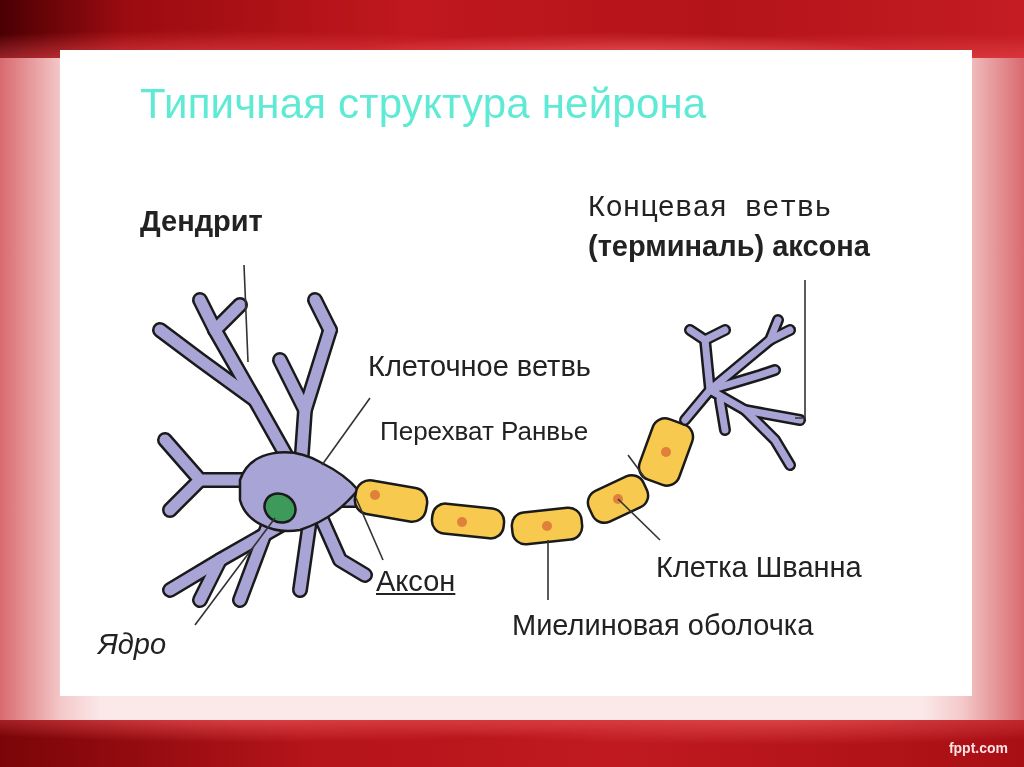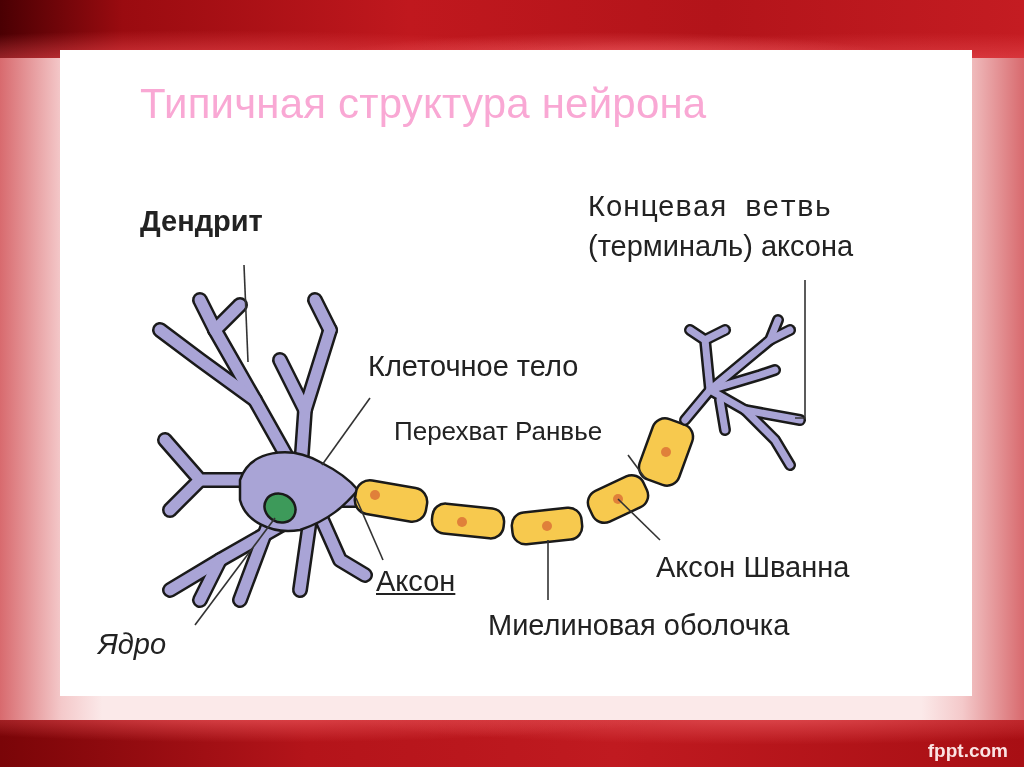--- a/index.html
+++ b/index.html
@@ -1,25 +1,25 @@
 <!DOCTYPE html>
 <html><head>
 <meta charset="utf-8">
 <style>
   html,body{margin:0;padding:0;}
   body{width:1024px;height:767px;overflow:hidden;position:relative;font-family:"Liberation Sans",sans-serif;background:#b51218;}
   .bg-top{position:absolute;left:0;top:0;width:1024px;height:58px;background:radial-gradient(ellipse at 20% 120%,#e6464c 0%,rgba(230,70,76,0) 40%),radial-gradient(ellipse at 60% 110%,#ef5a5f 0%,rgba(239,90,95,0) 35%),radial-gradient(ellipse at 90% 130%,#e84a50 0%,rgba(232,74,80,0) 40%),linear-gradient(90deg,#4a0003 0%,#9a0b10 12%,#c0181e 40%,#b3141a 70%,#c41c22 100%);}
   .bg-mid{position:absolute;left:0;top:58px;width:1024px;height:662px;background:linear-gradient(90deg,#d86a6e 0%,#f4c9ca 6%,#fbe9e9 10%,#fbe9e9 90%,#f4c9ca 94%,#d86a6e 100%);}
   .bg-bot{position:absolute;left:0;top:720px;width:1024px;height:47px;background:radial-gradient(ellipse at 25% -20%,#e85055 0%,rgba(232,80,85,0) 40%),radial-gradient(ellipse at 75% -10%,#e04a4f 0%,rgba(224,74,79,0) 40%),linear-gradient(90deg,#7a0508 0%,#b4141a 30%,#c01a20 60%,#a80f14 100%);}
   .card{position:absolute;left:60px;top:50px;width:912px;height:646px;background:#ffffff;}
-  .title{position:absolute;left:140px;top:80px;font-size:42px;color:#f9a8d4;letter-spacing:0.2px;white-space:nowrap;}
+  .title{position:absolute;left:140px;top:80px;font-size:42px;color:#5eead4;letter-spacing:0.2px;white-space:nowrap;}
   .lbl{position:absolute;font-size:29px;color:#222;white-space:nowrap;}
-  .lbl.sm{font-size:26px;margin-left:14px;}
+  .lbl.sm{font-size:26px;}
   svg.diagram{position:absolute;left:0;top:0;}
-  .footer{position:absolute;right:16px;top:740px;font-size:19px;font-weight:bold;color:#fbe3e3;}
+  .footer{position:absolute;right:16px;top:740px;font-size:14px;font-weight:bold;color:#fbe3e3;}
 </style>
 </head>
 <body>
 
 <div class="bg-top"></div>
 <div class="bg-mid"></div>
 <div class="bg-bot"></div>
 <div class="card"></div>
 
 <div class="title">Типичная структура нейрона</div>
@@ -110,21 +110,21 @@
     <path d="M275 518 L195 625"></path>
     <path d="M548 540 L548 600"></path>
     <path d="M618 499 L660 540"></path>
     <path d="M628 455 L645 478"></path>
     <path d="M805 280 L805 418 L795 418"></path>
   </g>
 </svg>
 
 <div class="lbl" style="left:140px;top:205px;font-weight:bold;">Дендрит</div>
 <div class="lbl" style="left:588px;top:192px;font-family:Liberation Mono, monospace;">Концевая ветвь</div>
-<div class="lbl" style="left:588px;top:230px;">(терминаль) аксона</div>
-<div class="lbl" style="left:368px;top:350px;">Клеточное тело</div>
+<div class="lbl" style="left:588px;top:230px;font-weight:bold;">(терминаль) аксона</div>
+<div class="lbl" style="left:368px;top:350px;">Клеточное ветвь</div>
 <div class="lbl sm" style="left:380px;top:416px;">Перехват Ранвье</div>
 <div class="lbl" style="left:376px;top:565px;text-decoration:underline;">Аксон</div>
-<div class="lbl" style="left:656px;top:551px;">Аксон Шванна</div>
-<div class="lbl" style="left:488px;top:609px;">Миелиновая оболочка</div>
+<div class="lbl" style="left:656px;top:551px;">Клетка Шванна</div>
+<div class="lbl" style="left:512px;top:609px;">Миелиновая оболочка</div>
 <div class="lbl" style="left:98px;top:628px;font-style:italic;">Ядро</div>
 
 <div class="footer">fppt.com</div>
 
 </body></html>

